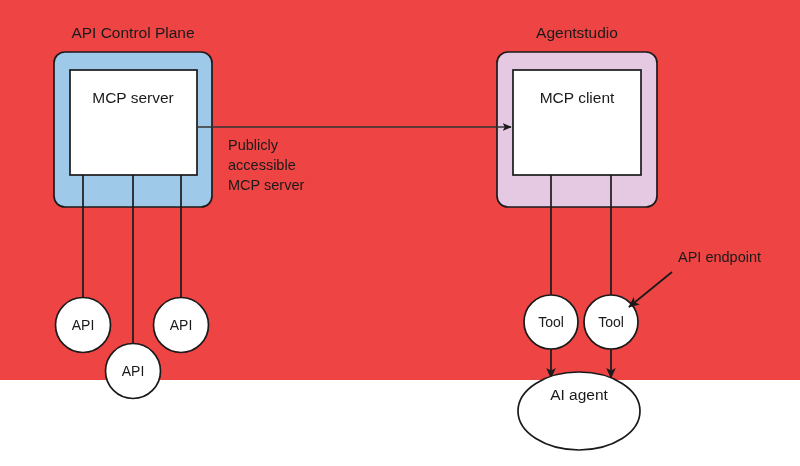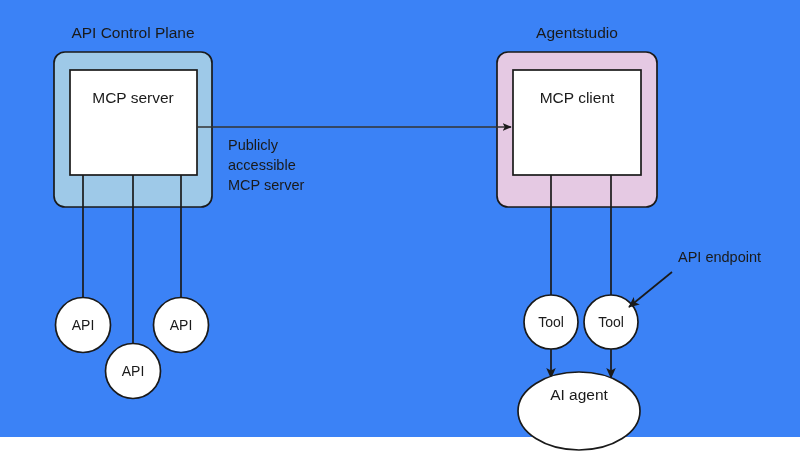--- a/index.html
+++ b/index.html
@@ -10,22 +10,22 @@
   body {
     width: 800px;
     height: 466px;
     font-family: "Liberation Sans", sans-serif;
     color: #1a1a1a;
     overflow: hidden;
   }
   #diagram-root {
     position: relative;
     width: 800px;
-    height: 437px;
-    background: #3b82f6;
+    height: 380px;
+    background: #ef4444;
   }
   #diagram-svg {
     position: absolute;
     left: 0;
     top: 0;
     width: 800px;
     height: 466px;
     display: block;
   }
   .node-text {

